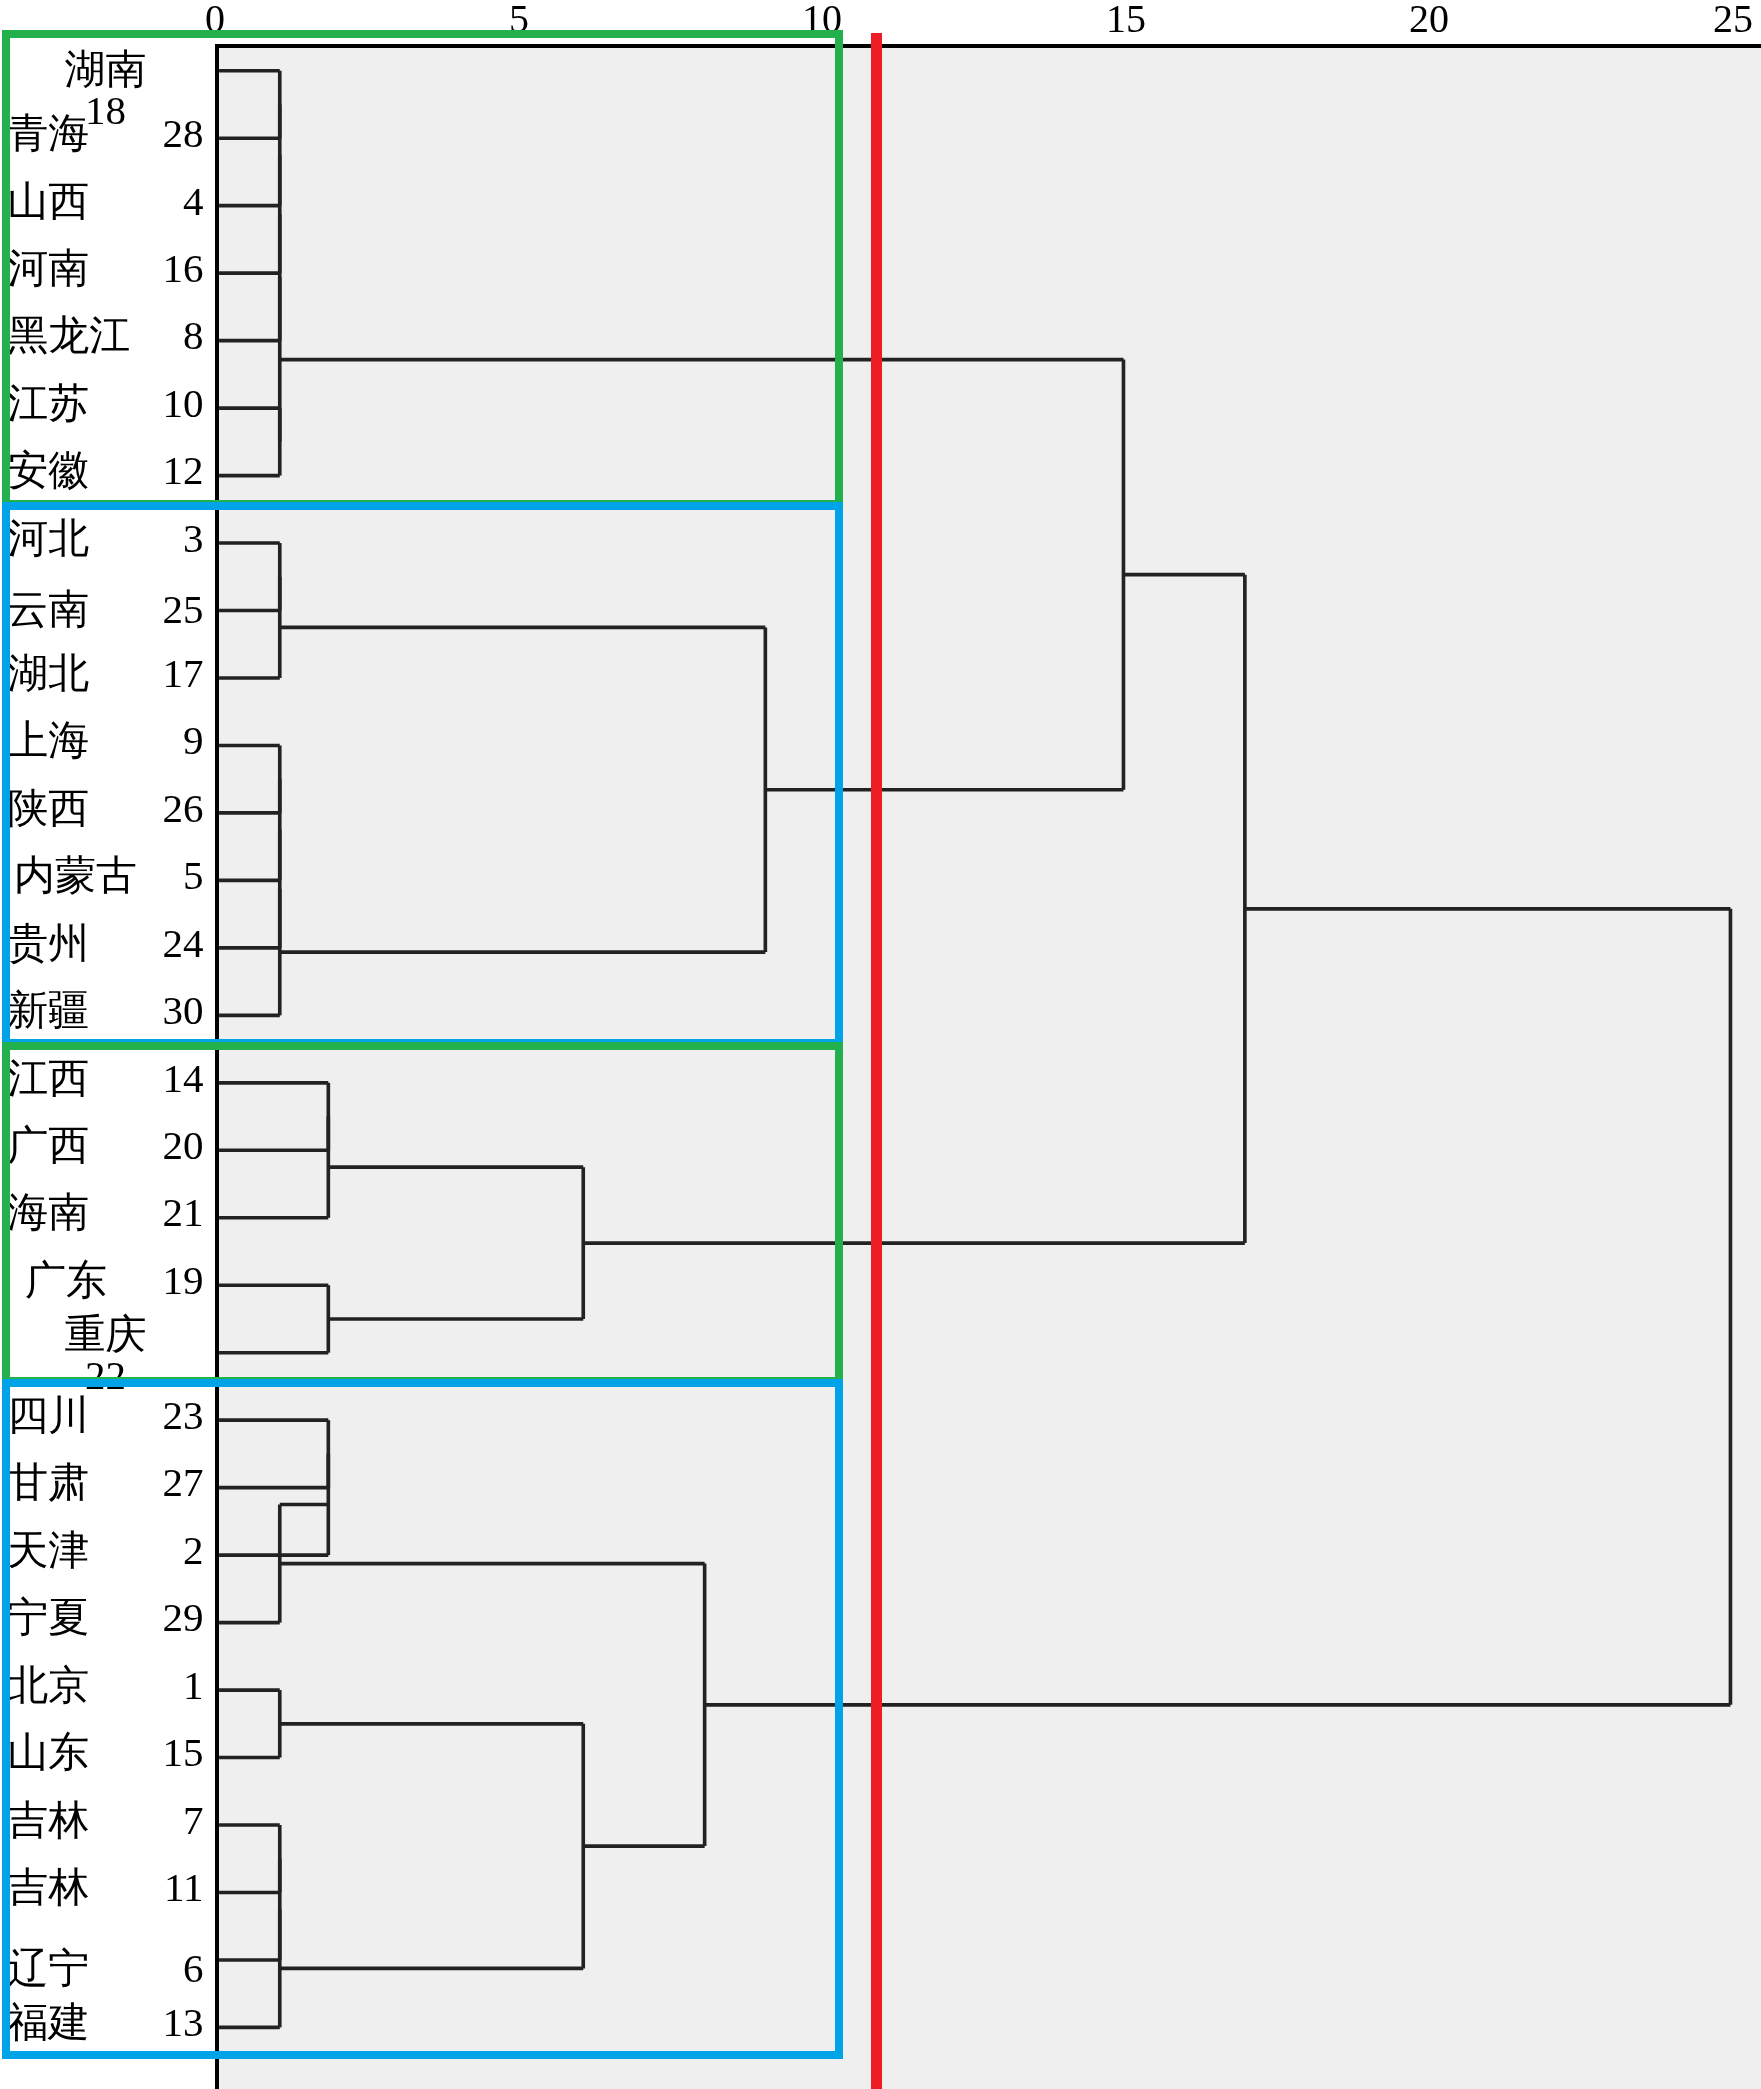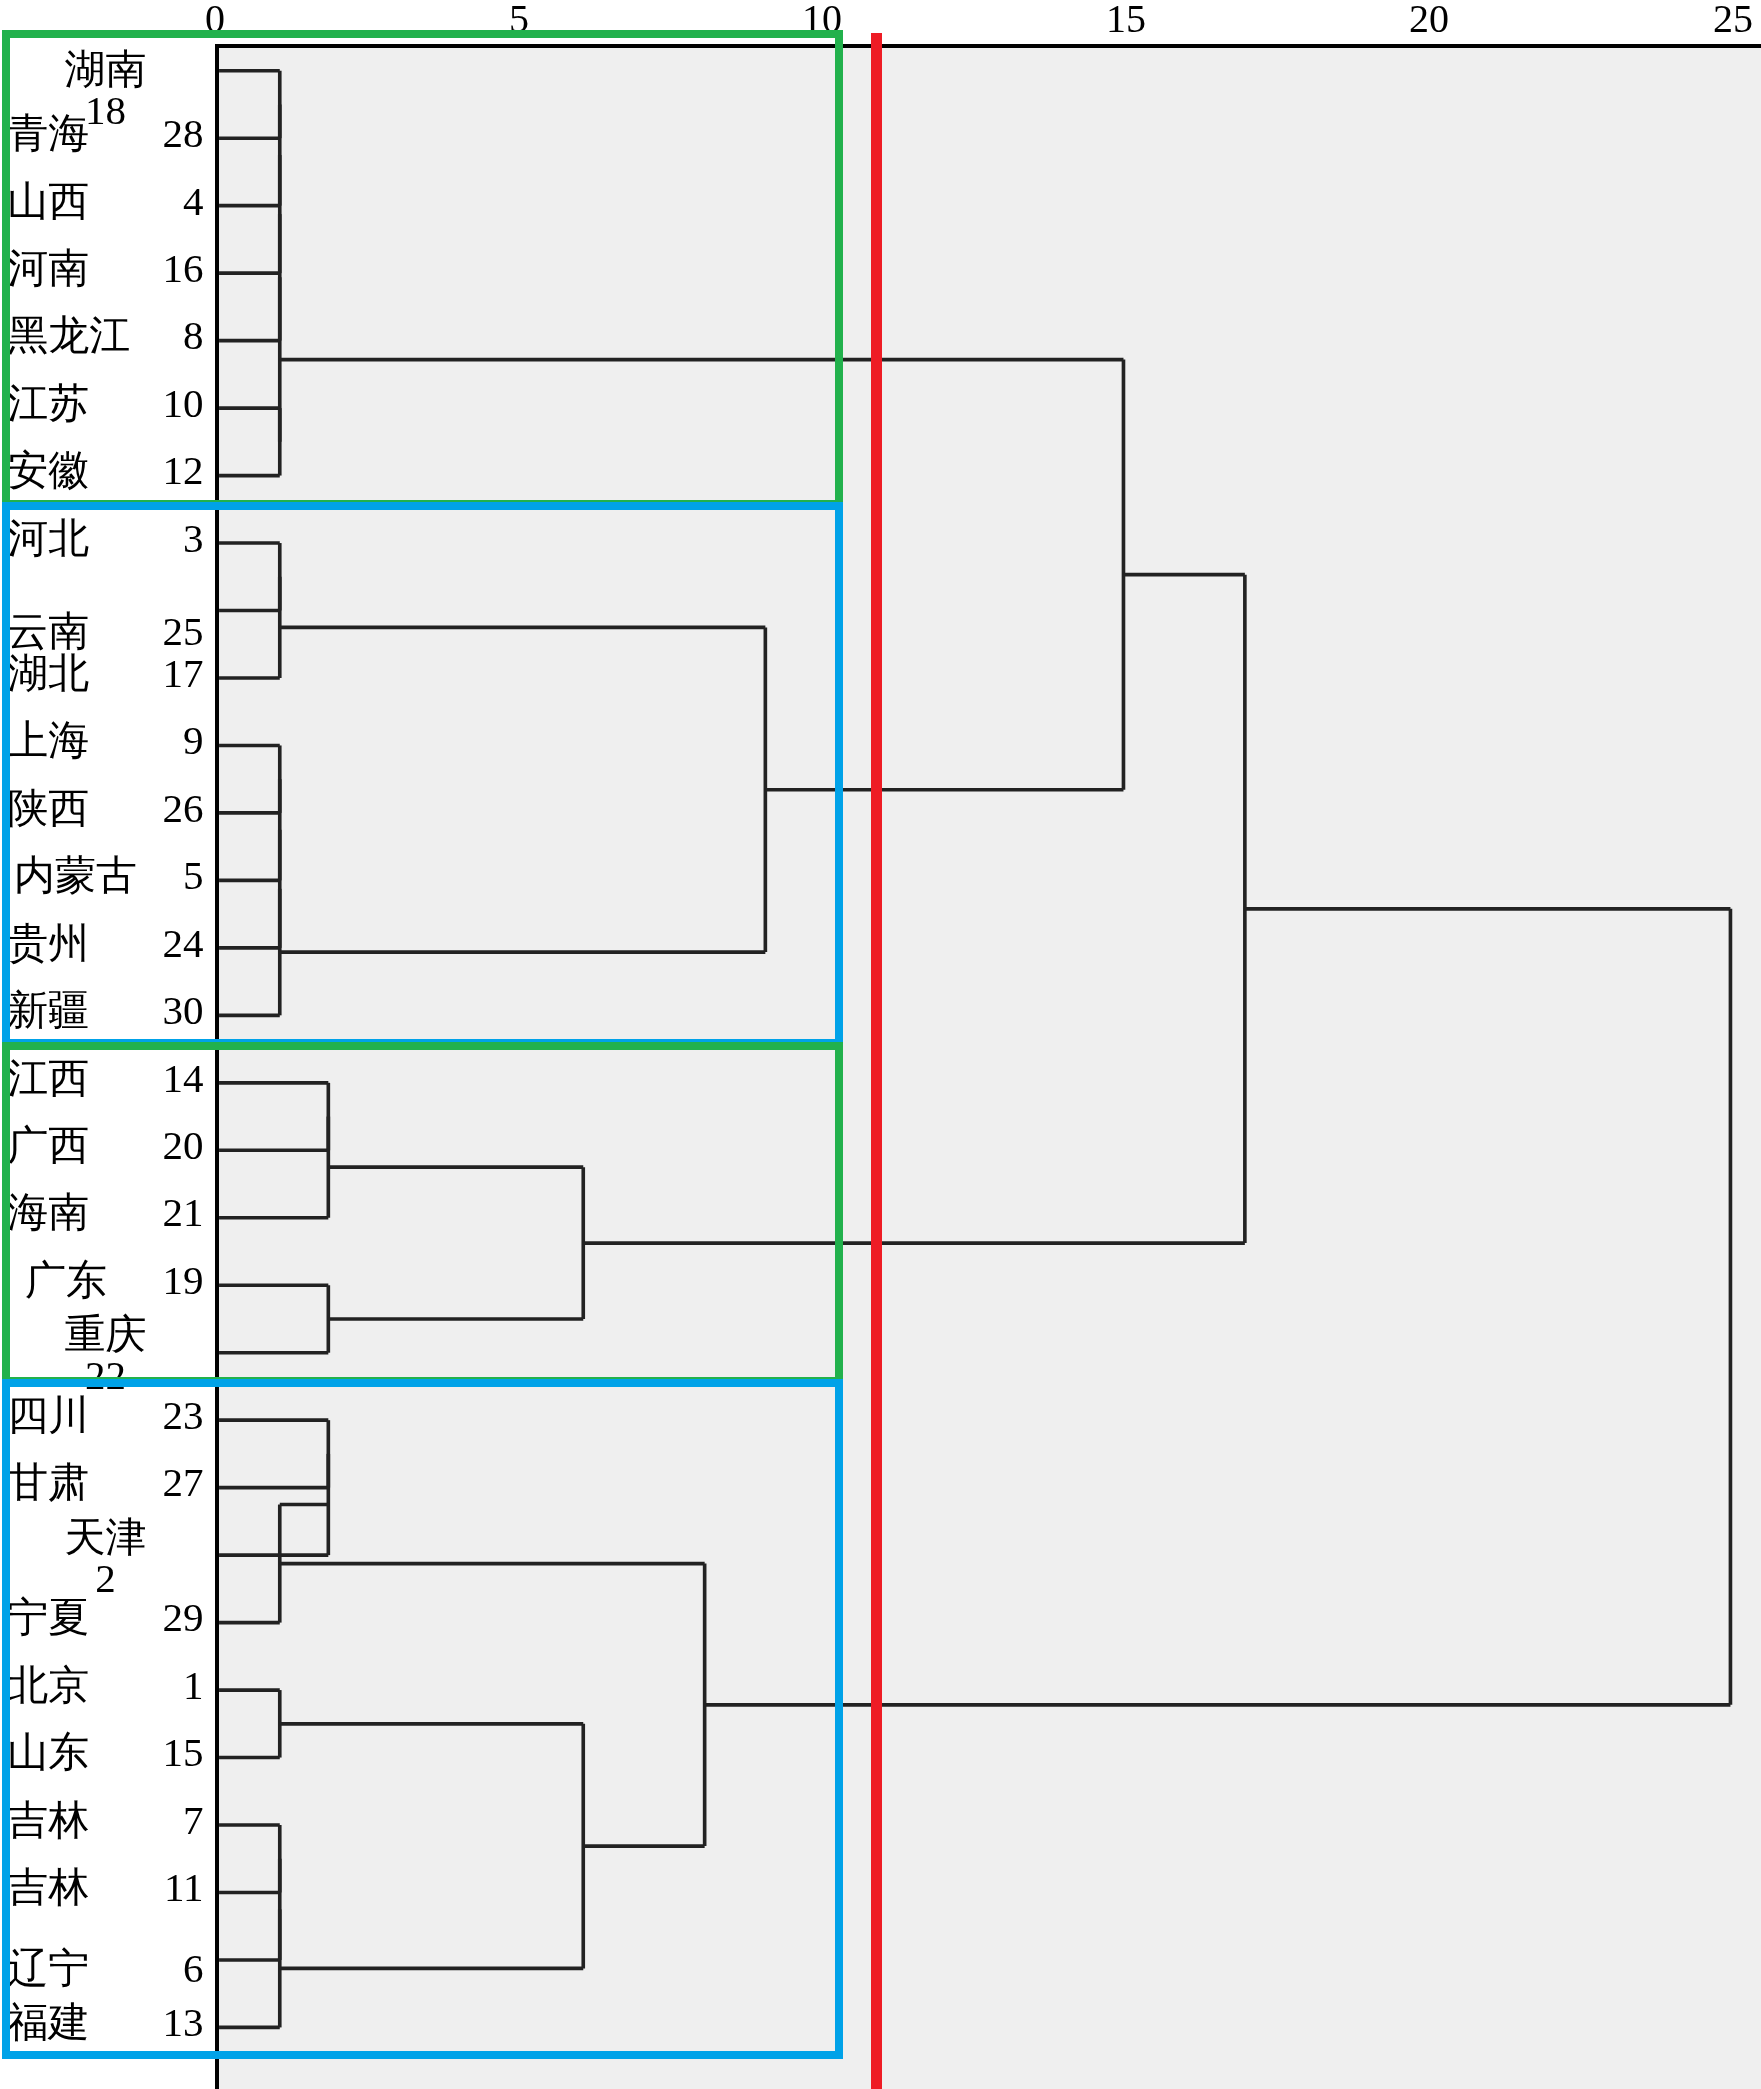--- a/index.html
+++ b/index.html
@@ -161,21 +161,21 @@
         <span class="leaf-id">10</span>
       </div>
       <div class="leaf-row" style="top: 437px;">
         <span class="leaf-name">安徽</span>
         <span class="leaf-id">12</span>
       </div>
       <div class="leaf-row" style="top: 505px;">
         <span class="leaf-name">河北</span>
         <span class="leaf-id">3</span>
       </div>
-      <div class="leaf-row" style="top: 598px;">
+      <div class="leaf-row" style="top: 576px;">
         <span class="leaf-name">云南</span>
         <span class="leaf-id">25</span>
       </div>
       <div class="leaf-row" style="top: 640px;">
         <span class="leaf-name">湖北</span>
         <span class="leaf-id">17</span>
       </div>
       <div class="leaf-row" style="top: 707px;">
         <span class="leaf-name">上海</span>
         <span class="leaf-id">9</span>
@@ -217,21 +217,21 @@
         <span class="leaf-id">22</span>
       </div>
       <div class="leaf-row" style="top: 1382px;">
         <span class="leaf-name">四川</span>
         <span class="leaf-id">23</span>
       </div>
       <div class="leaf-row" style="top: 1449px;">
         <span class="leaf-name">甘肃</span>
         <span class="leaf-id">27</span>
       </div>
-      <div class="leaf-row" style="top: 1517px; flex-direction: column;">
+      <div class="leaf-row" style="top: 1517px;">
         <span class="leaf-name">天津</span>
         <span class="leaf-id">2</span>
       </div>
       <div class="leaf-row" style="top: 1584px;">
         <span class="leaf-name">宁夏</span>
         <span class="leaf-id">29</span>
       </div>
       <div class="leaf-row" style="top: 1652px;">
         <span class="leaf-name">北京</span>
         <span class="leaf-id">1</span>

